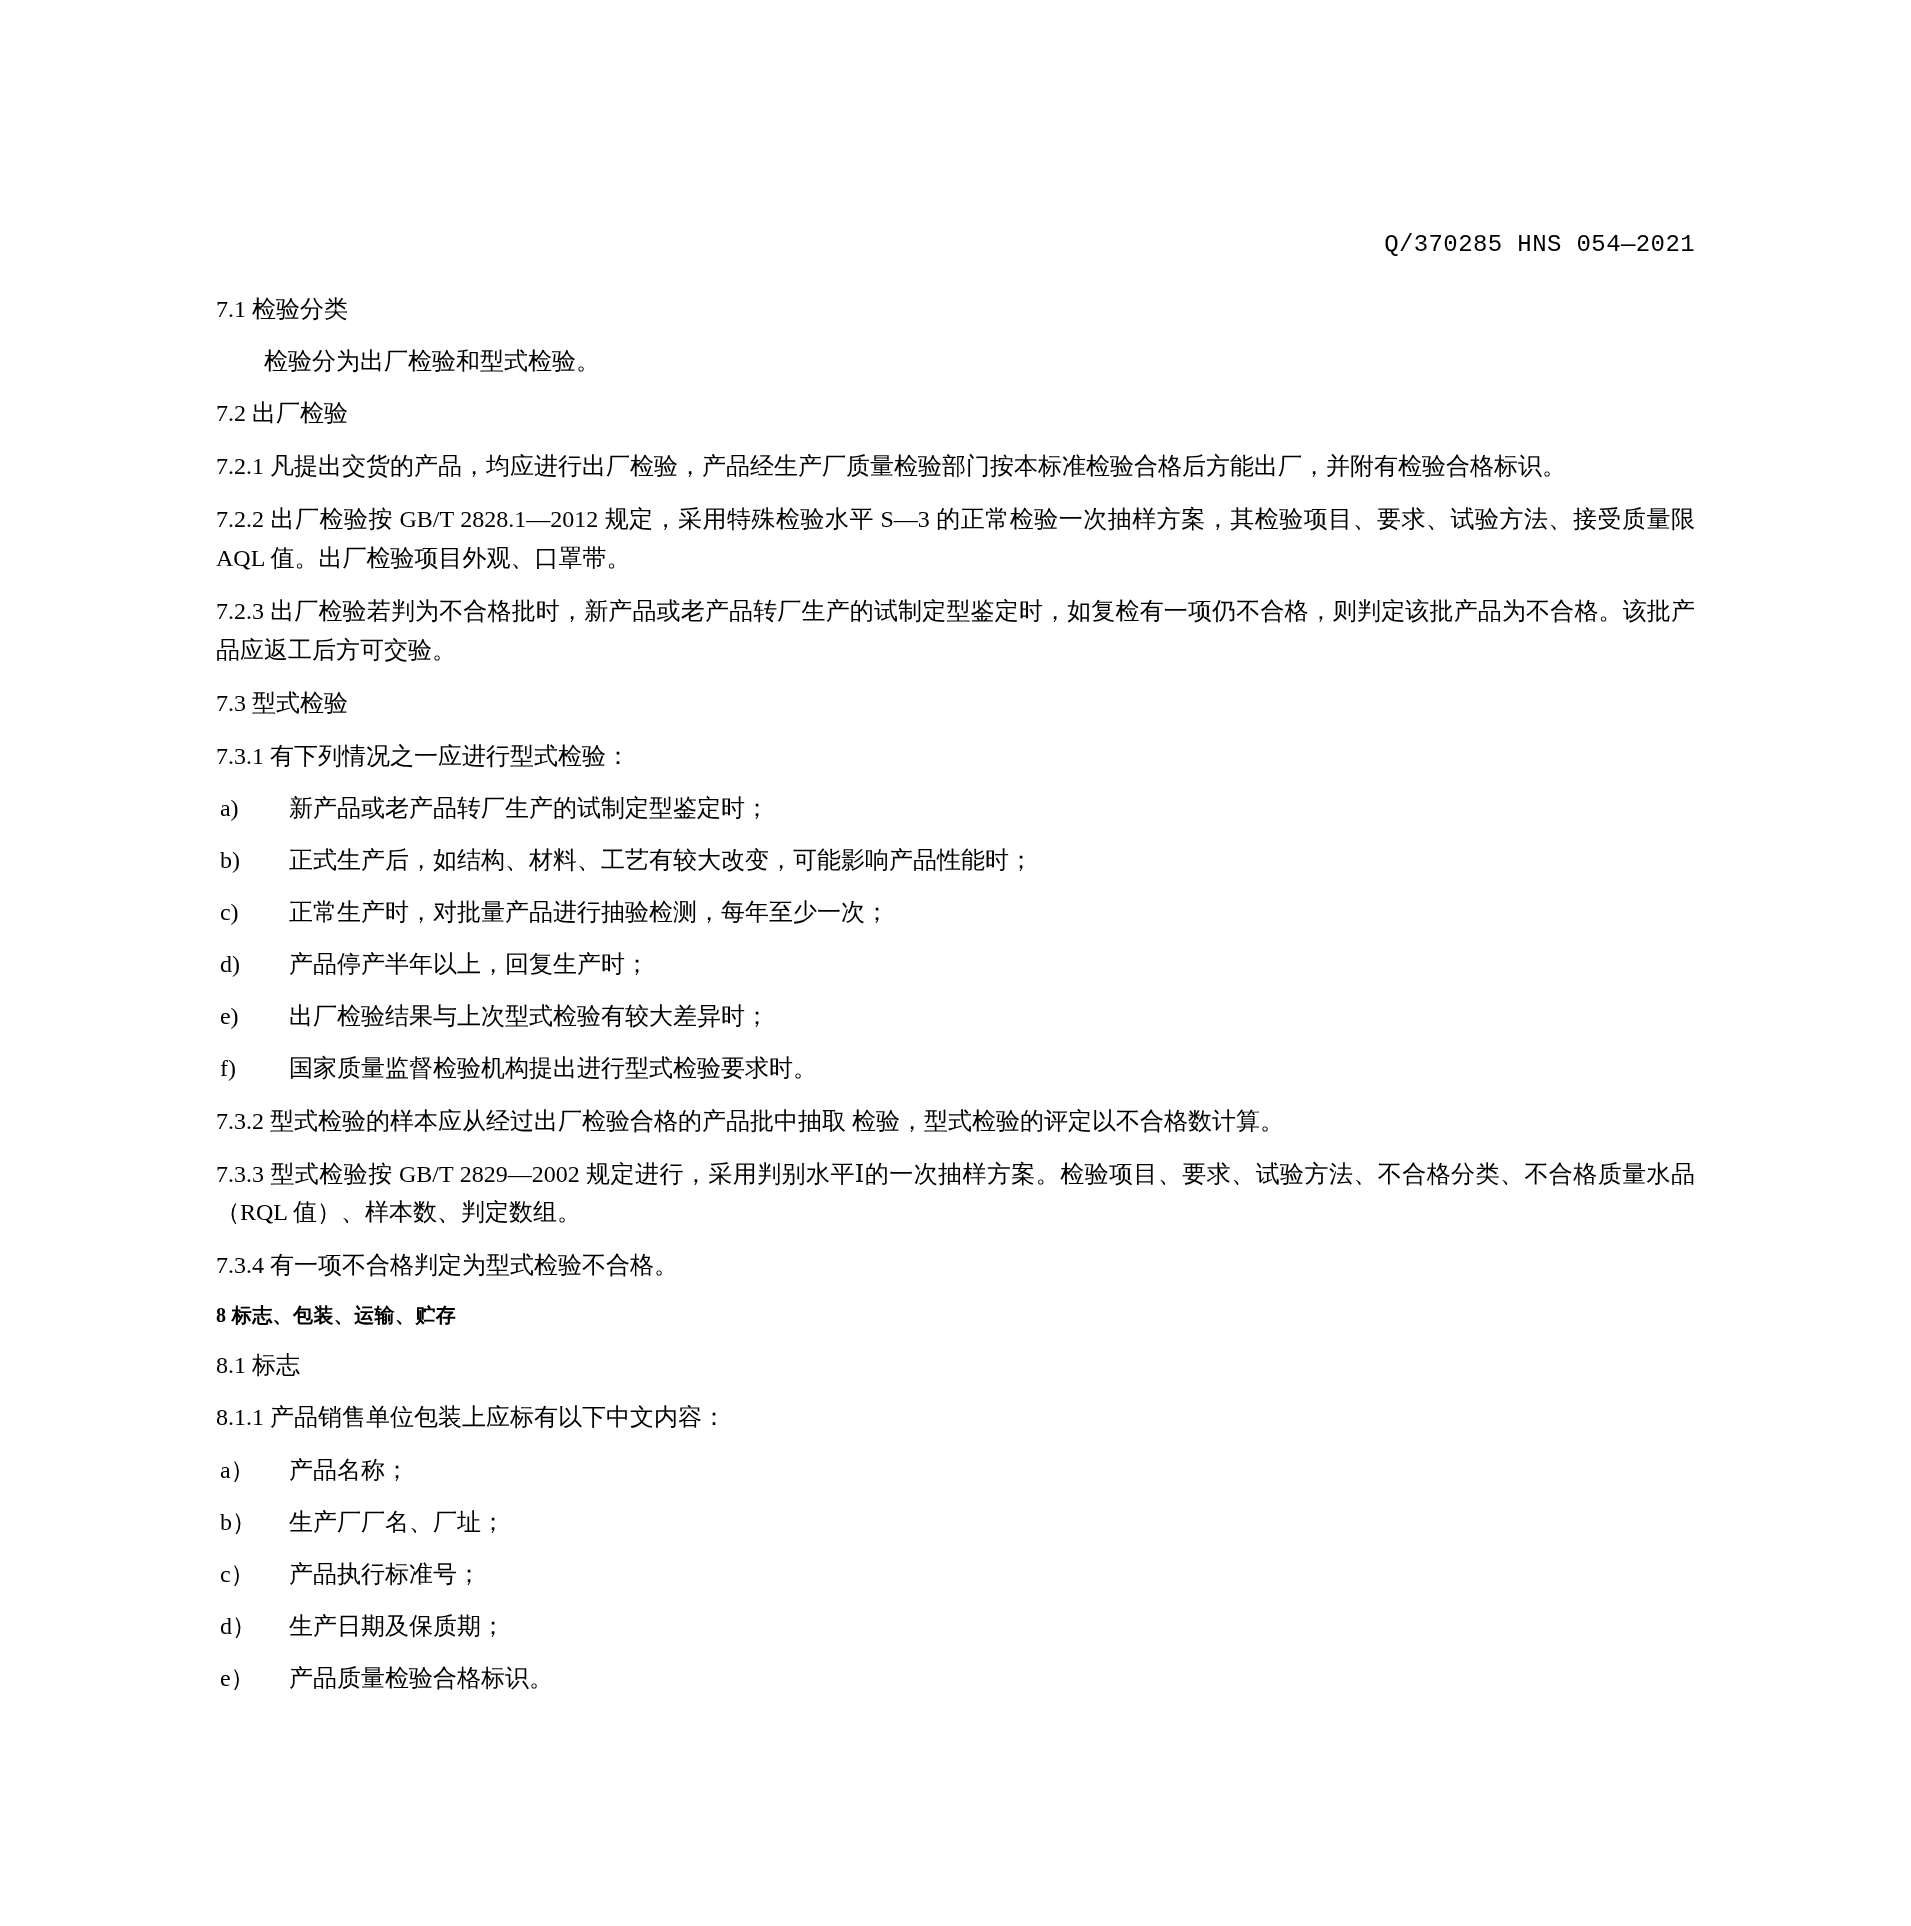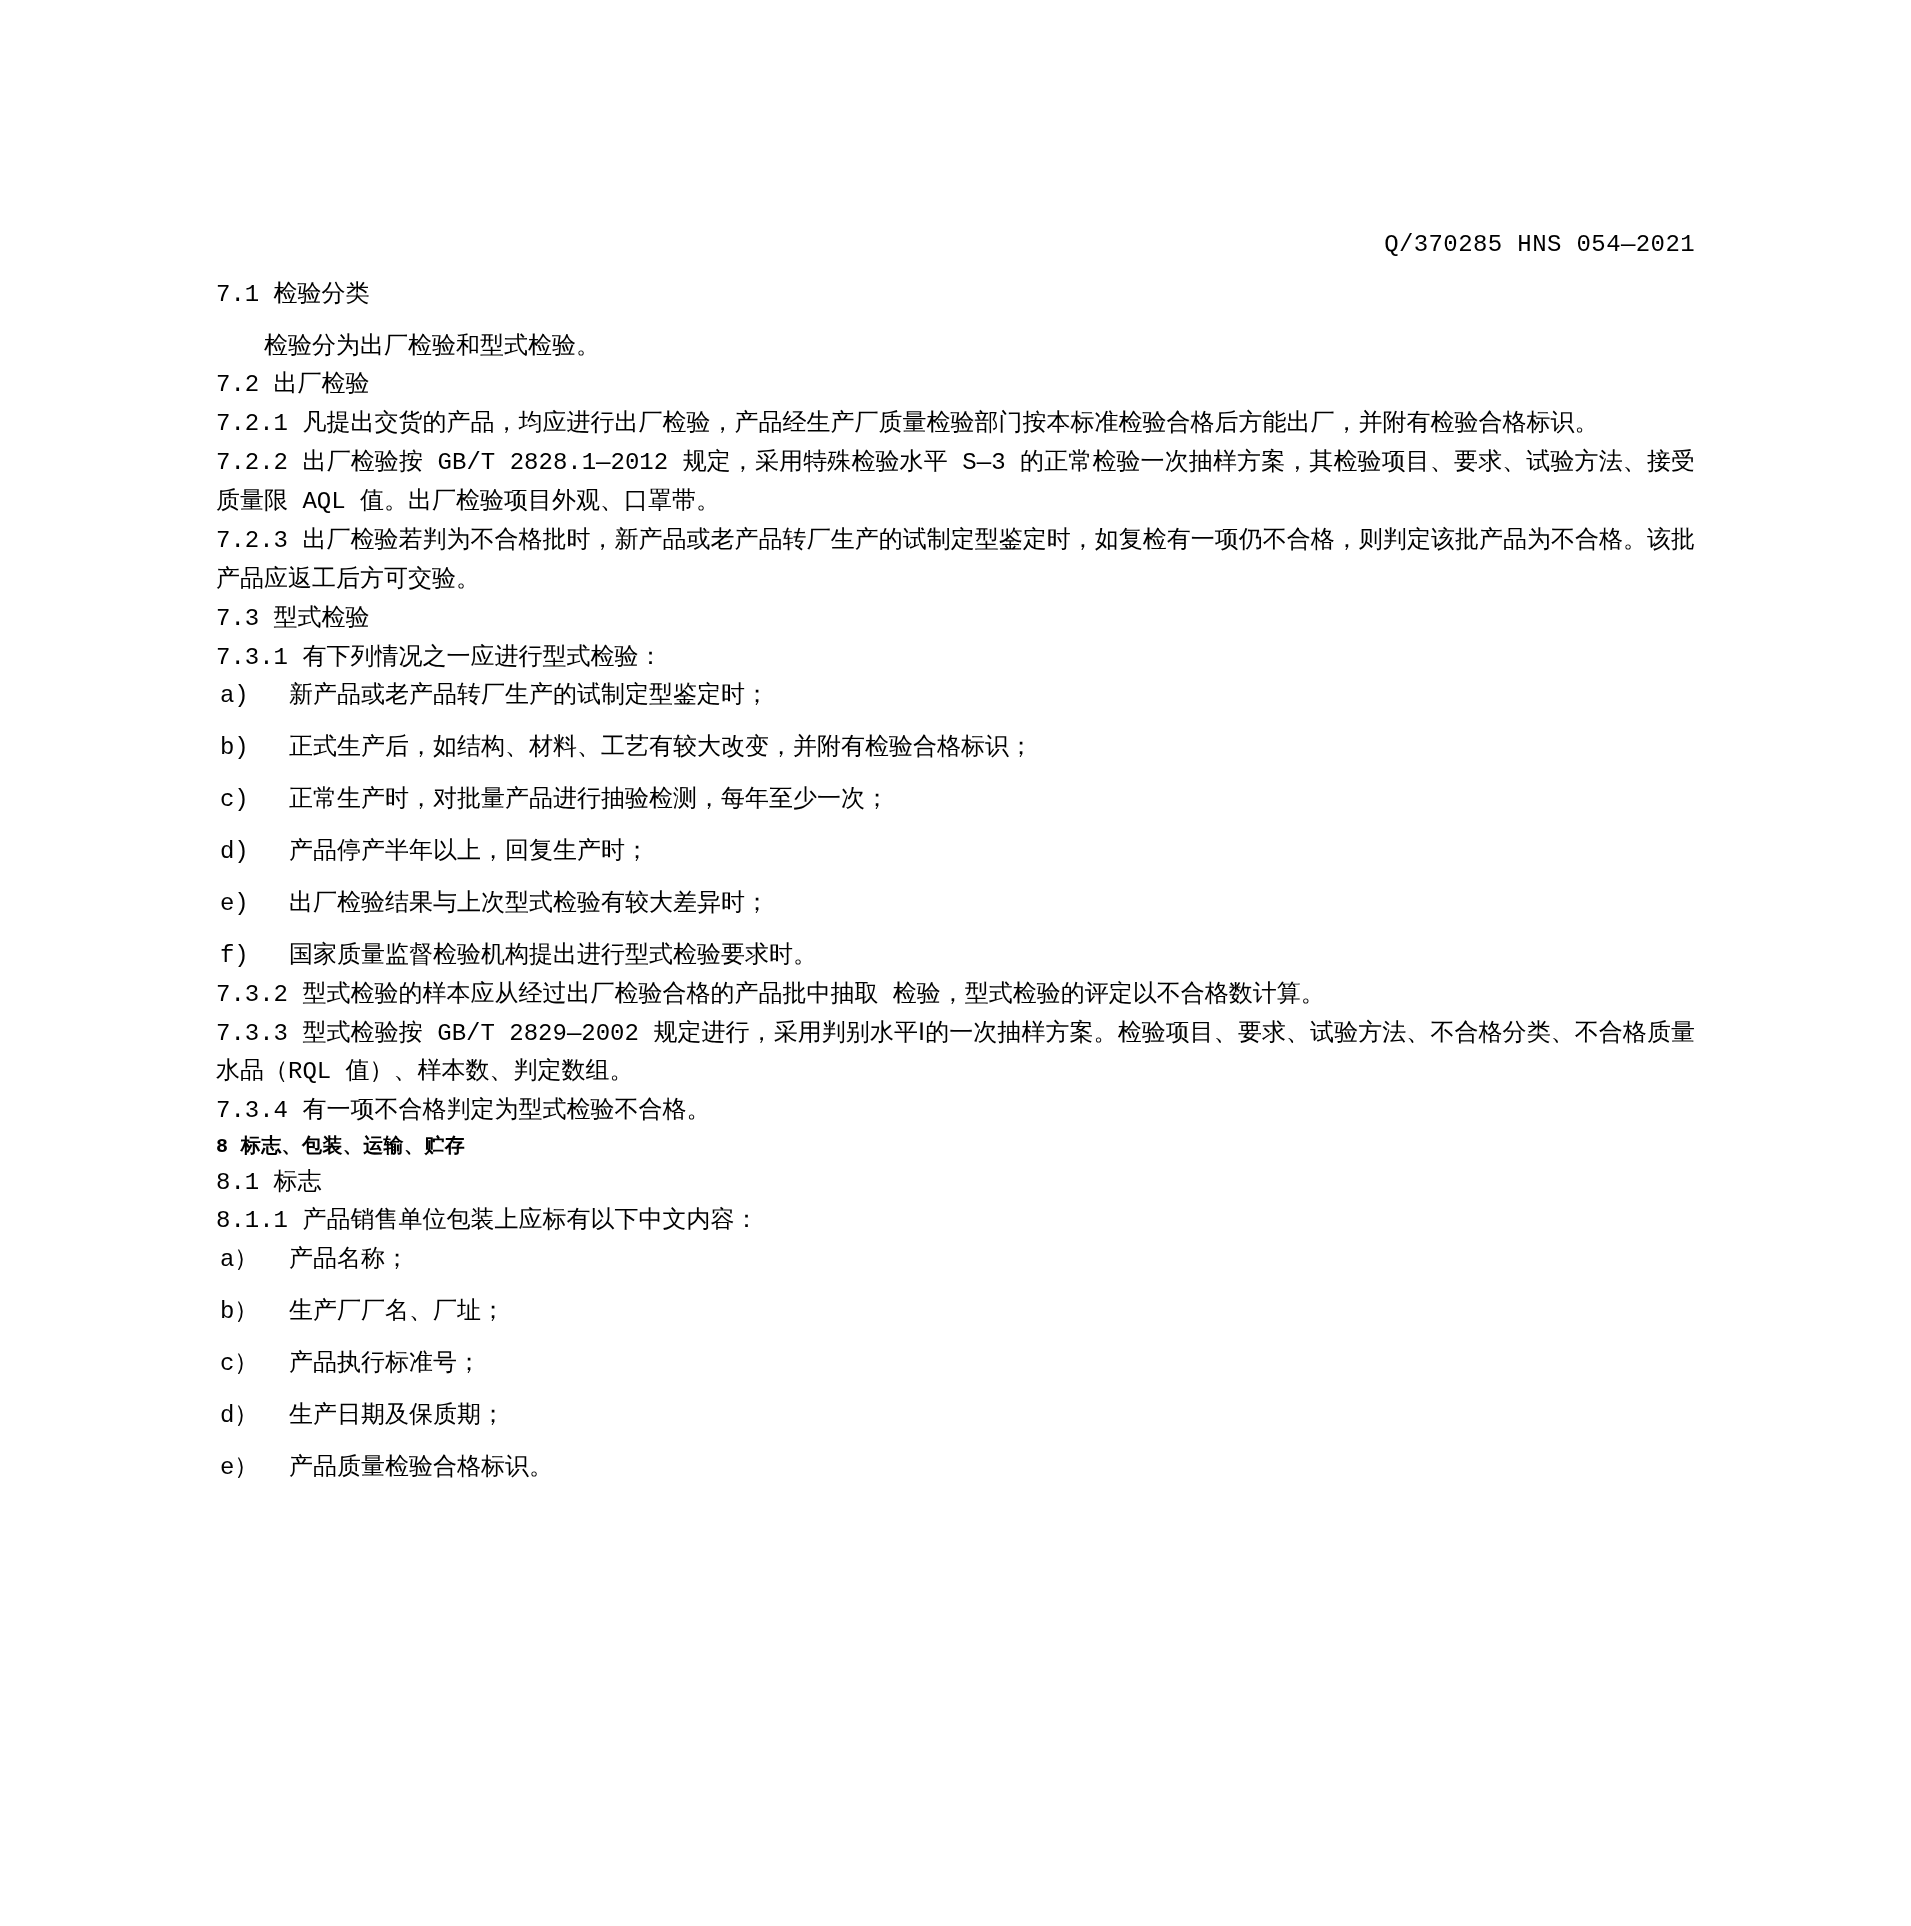--- a/index.html
+++ b/index.html
@@ -37,21 +37,21 @@
   }
   .para {
     font-size: 24px;
     line-height: 1.62;
     margin: 0;
     padding: 0;
     text-align: justify;
     text-justify: inter-ideograph;
   }
   .block {
-    font-family: Liberation Mono, monospace;
+    margin-top: 14px;
   }
   .num-head {
     font-size: 24px;
     line-height: 1.62;
     margin: 0;
   }
   .indent-para {
     text-indent: 48px;
   }
   .section-title {
@@ -120,21 +120,21 @@
     </div>
 
     <div class="block">
       <div class="list-row">
         <span class="list-label">a)</span>
         <span class="list-text">新产品或老产品转厂生产的试制定型鉴定时；</span>
       </div>
       <div class="spacer-sm"></div>
       <div class="list-row">
         <span class="list-label">b)</span>
-        <span class="list-text">正式生产后，如结构、材料、工艺有较大改变，并附有检验合格标识；</span>
+        <span class="list-text">正式生产后，如结构、材料、工艺有较大改变，可能影响产品性能时；</span>
       </div>
       <div class="spacer-sm"></div>
       <div class="list-row">
         <span class="list-label">c)</span>
         <span class="list-text">正常生产时，对批量产品进行抽验检测，每年至少一次；</span>
       </div>
       <div class="spacer-sm"></div>
       <div class="list-row">
         <span class="list-label">d)</span>
         <span class="list-text">产品停产半年以上，回复生产时；</span>

